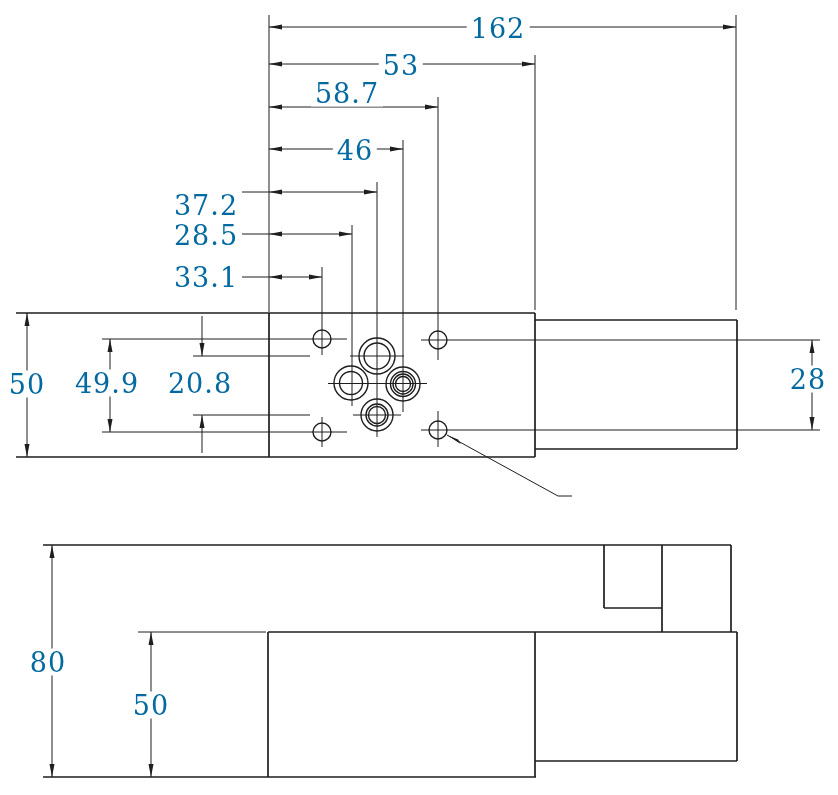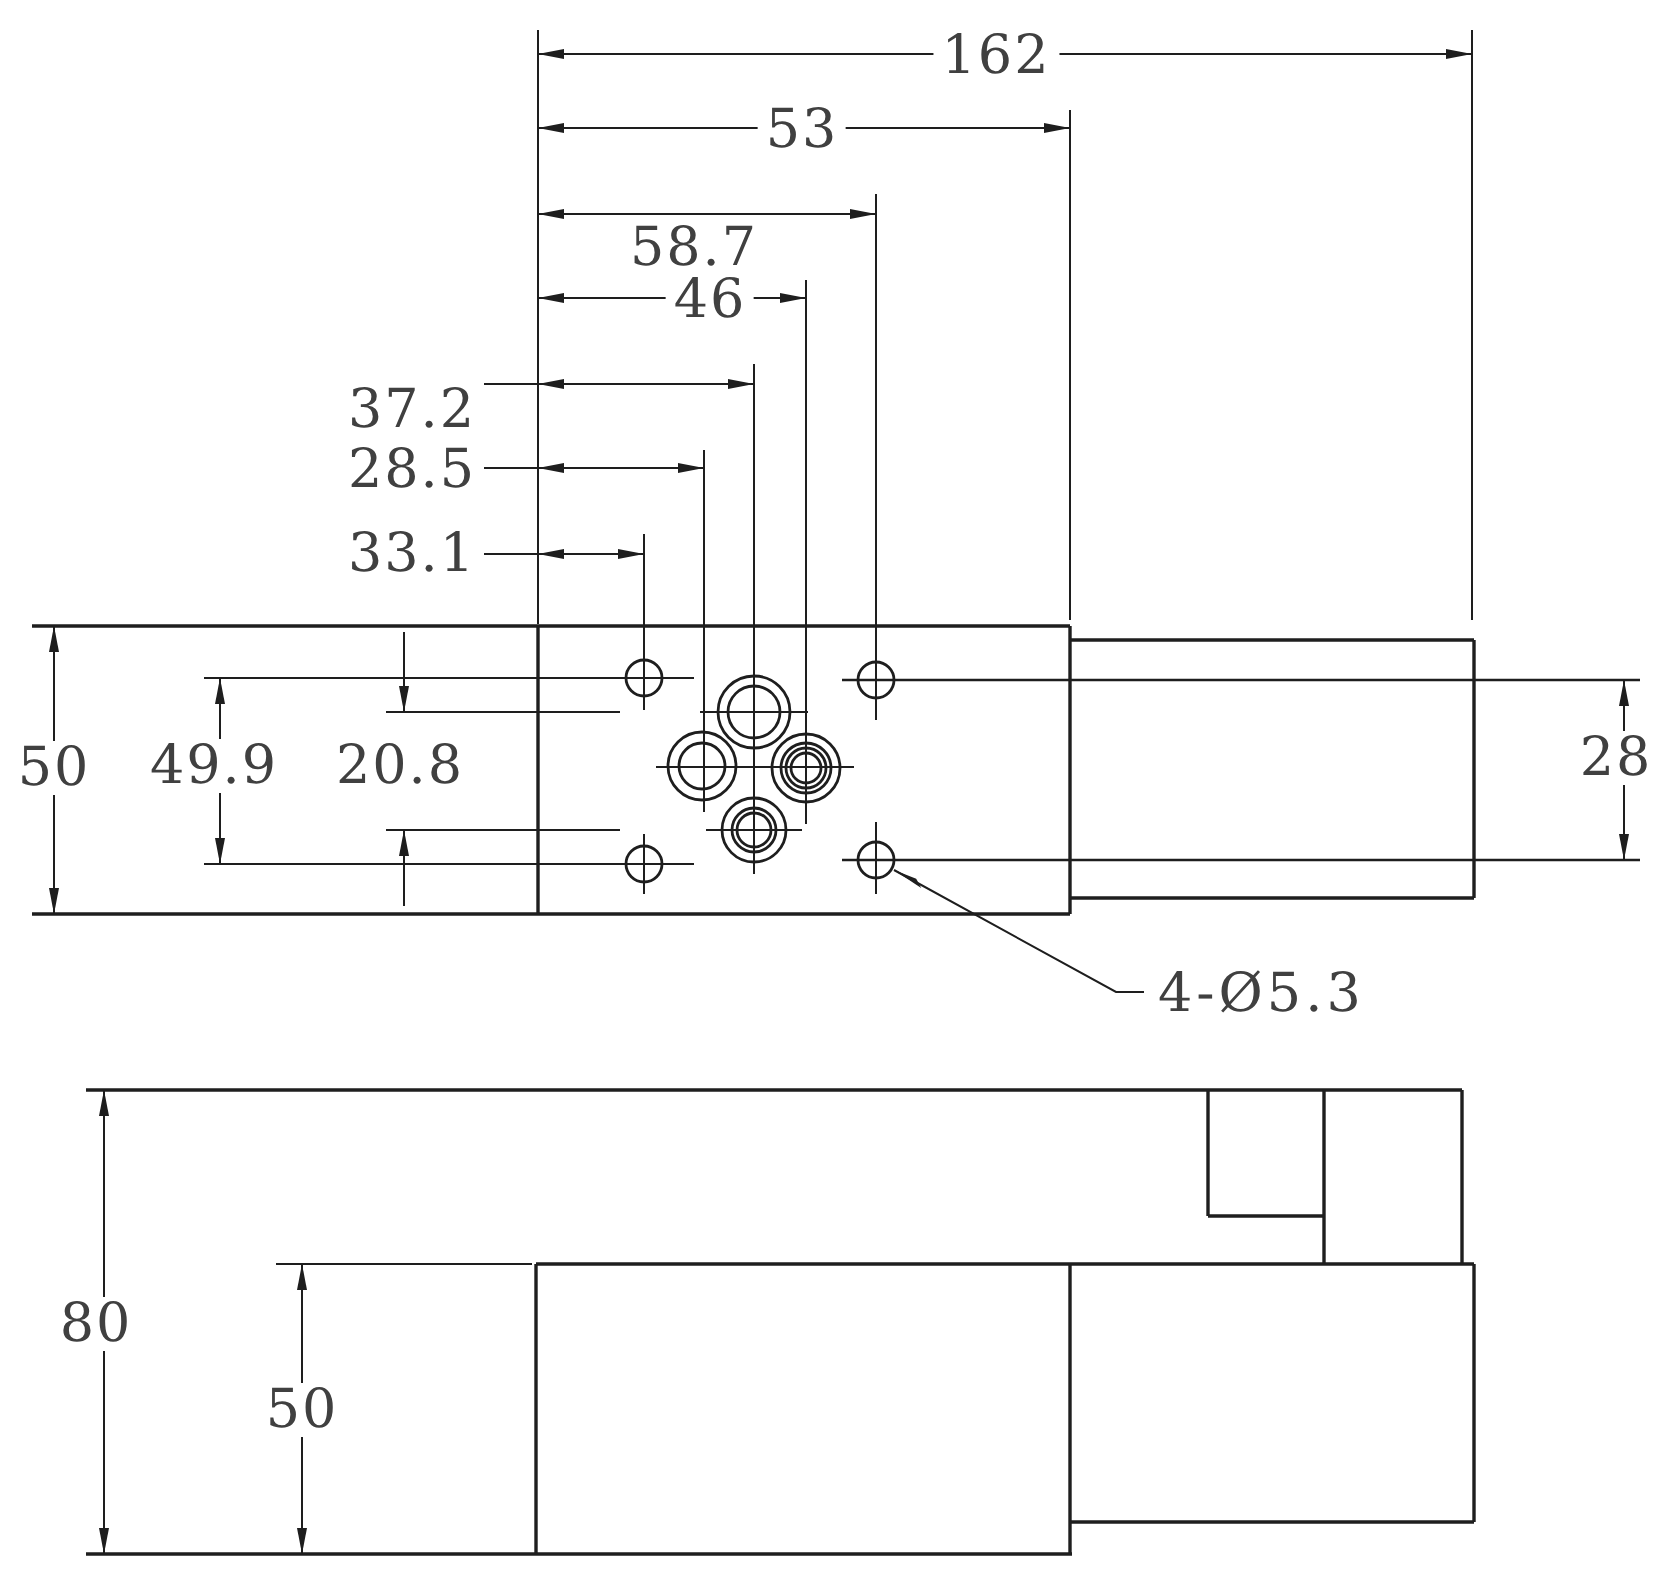--- a/index.html
+++ b/index.html
@@ -11,21 +11,21 @@
     overflow:hidden;
   }
   #linework{position:absolute;left:0;top:0;}
   .dim-label{
     position:absolute;
     transform:translate(-50%,-50%);
     background:#ffffff;
     padding:0 4px;
     font-size:27px;
     letter-spacing:1px;
-    color:#404040;
+    color:#0369a1;
     white-space:nowrap;
     line-height:1;
   }
   .dim-label.anchor-left{transform:translate(0,-50%);}
 </style>
 </head>
 <body>
 
 <div id="sheet">
 
@@ -150,26 +150,25 @@
       <line x1="737" y1="632" x2="737" y2="761"></line>
       <line x1="731" y1="545" x2="731" y2="632"></line>
       <line x1="662" y1="545" x2="662" y2="632"></line>
       <line x1="604" y1="545" x2="604" y2="608"></line>
       <line x1="604" y1="608" x2="662" y2="608"></line>
     </g>
   </svg>
 
   <div class="dim-label" style="left:498px;top:28px;">162</div>
   <div class="dim-label" style="left:401px;top:65px;">53</div>
-  <div class="dim-label" style="left:347px;top:124px;">58.7</div>
+  <div class="dim-label" style="left:347px;top:93px;">58.7</div>
   <div class="dim-label" style="left:335px;top:150px;margin-left:20px;">46</div>
   <div class="dim-label" style="left:206px;top:193px;margin-top:12px;">37.2</div>
   <div class="dim-label" style="left:206px;top:235px;text-align:center;">28.5</div>
   <div class="dim-label" style="left:206px;top:277px;">33.1</div>
   <div class="dim-label" style="left:27px;top:384px;">50</div>
   <div class="dim-label" style="left:107px;top:383px;">49.9</div>
   <div class="dim-label" style="left:200px;top:383px;">20.8</div>
   <div class="dim-label" style="left:808px;top:379px;">28</div>
   <div class="dim-label" style="left:48px;top:662px;">80</div>
   <div class="dim-label" style="left:151px;top:705px;">50</div>
-  <div class="dim-label anchor-left" style="left:575px;top:497px;letter-spacing:2px;">4-Ø5.3</div>
 
 </div>
 
 </body></html>

